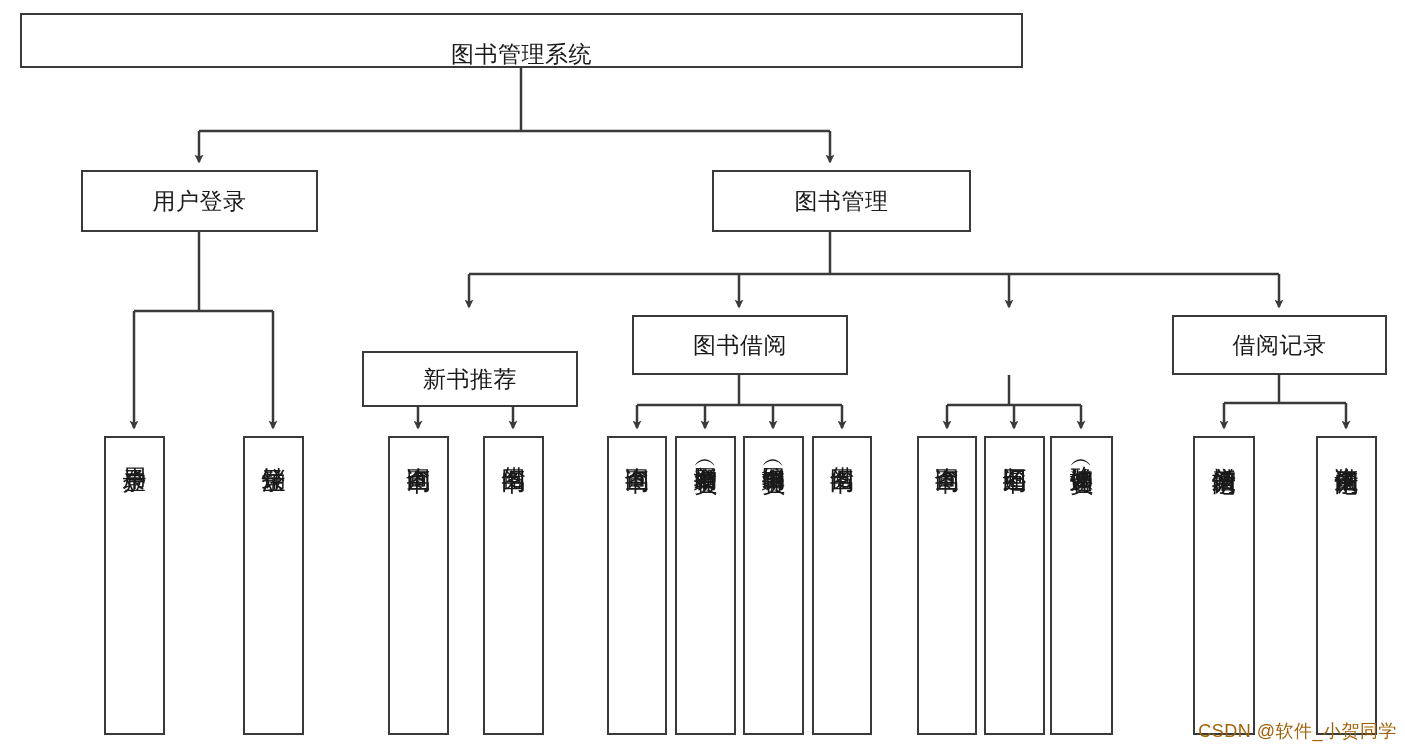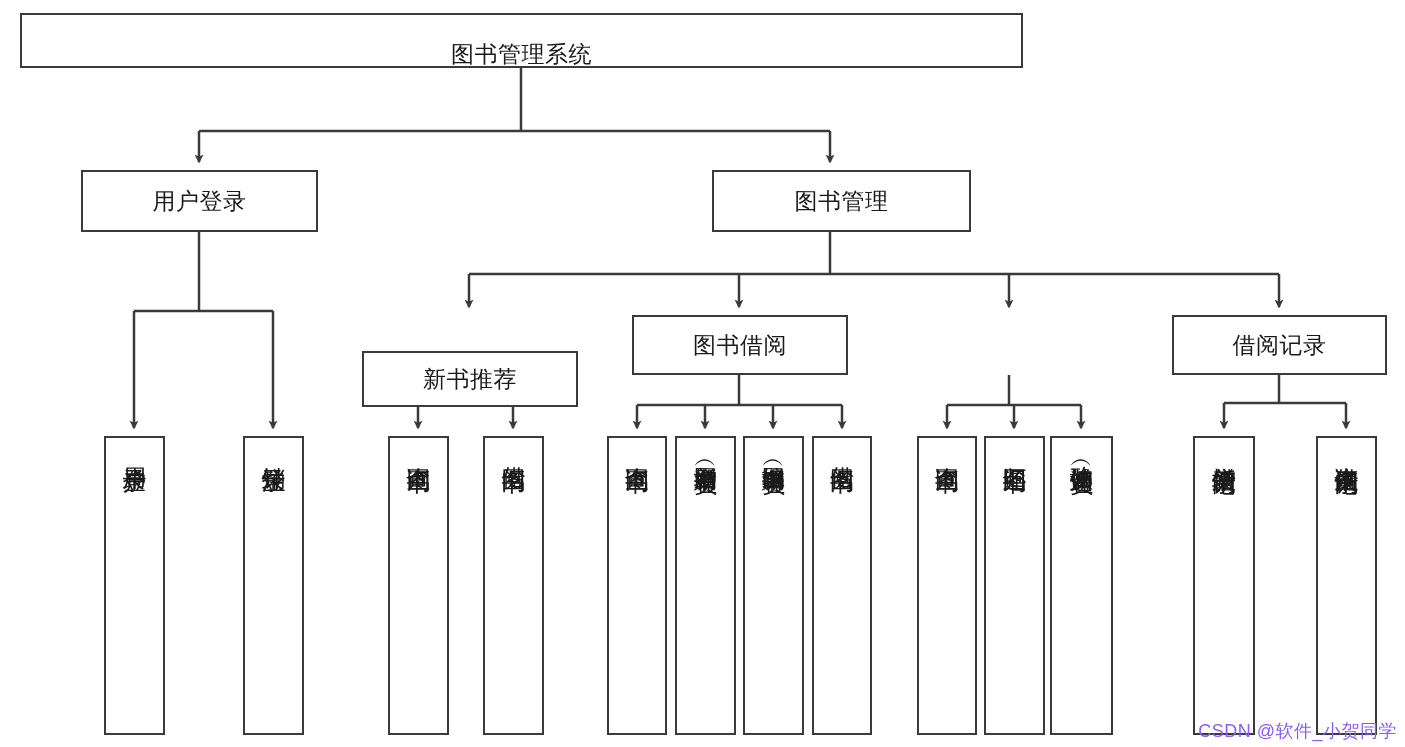--- a/index.html
+++ b/index.html
@@ -59,21 +59,21 @@
   }
   .node-v.compact .node-label {
     font-size: 23px;
     line-height: 1.0;
   }
   #watermark {
     position: absolute;
     right: 8px;
     bottom: 4px;
     font-size: 18px;
-    color: #8b5cf6;
+    color: #a16207;
     letter-spacing: 0.5px;
     white-space: nowrap;
     user-select: none;
   }
 </style>
 </head>
 <body>
 
 <div id="diagram-root">
 

